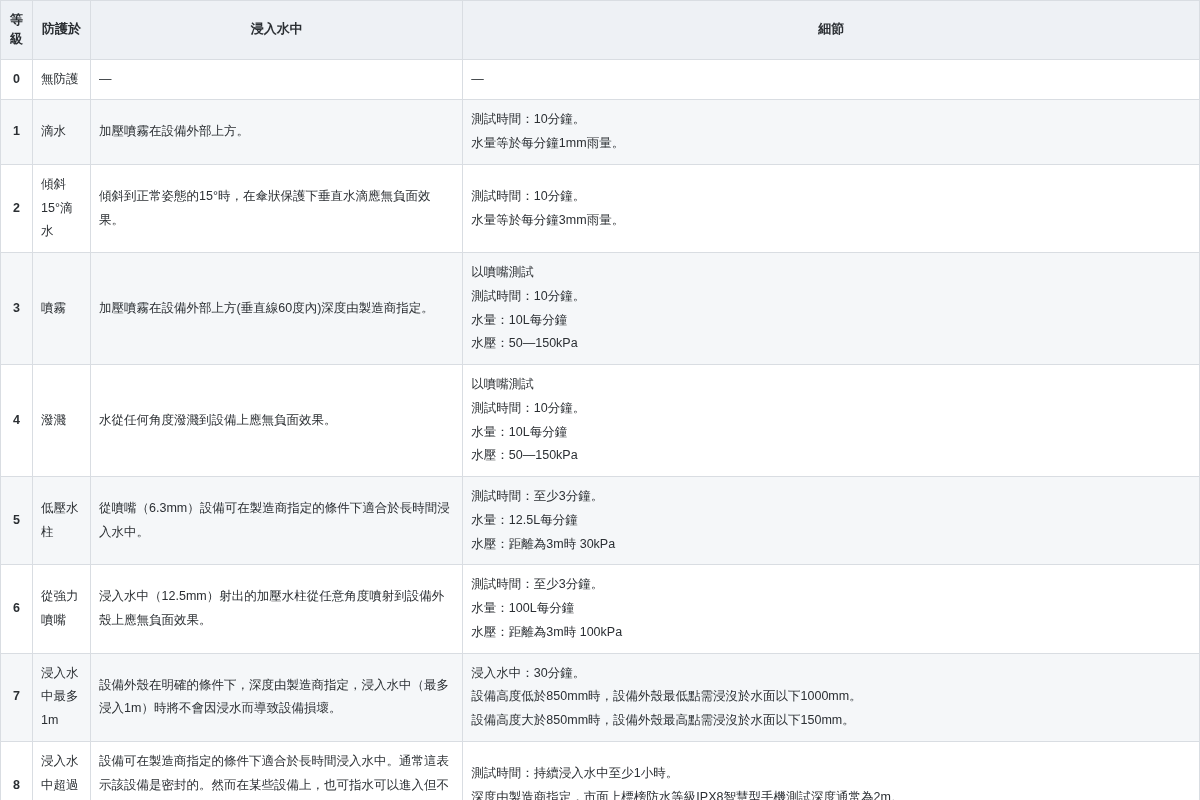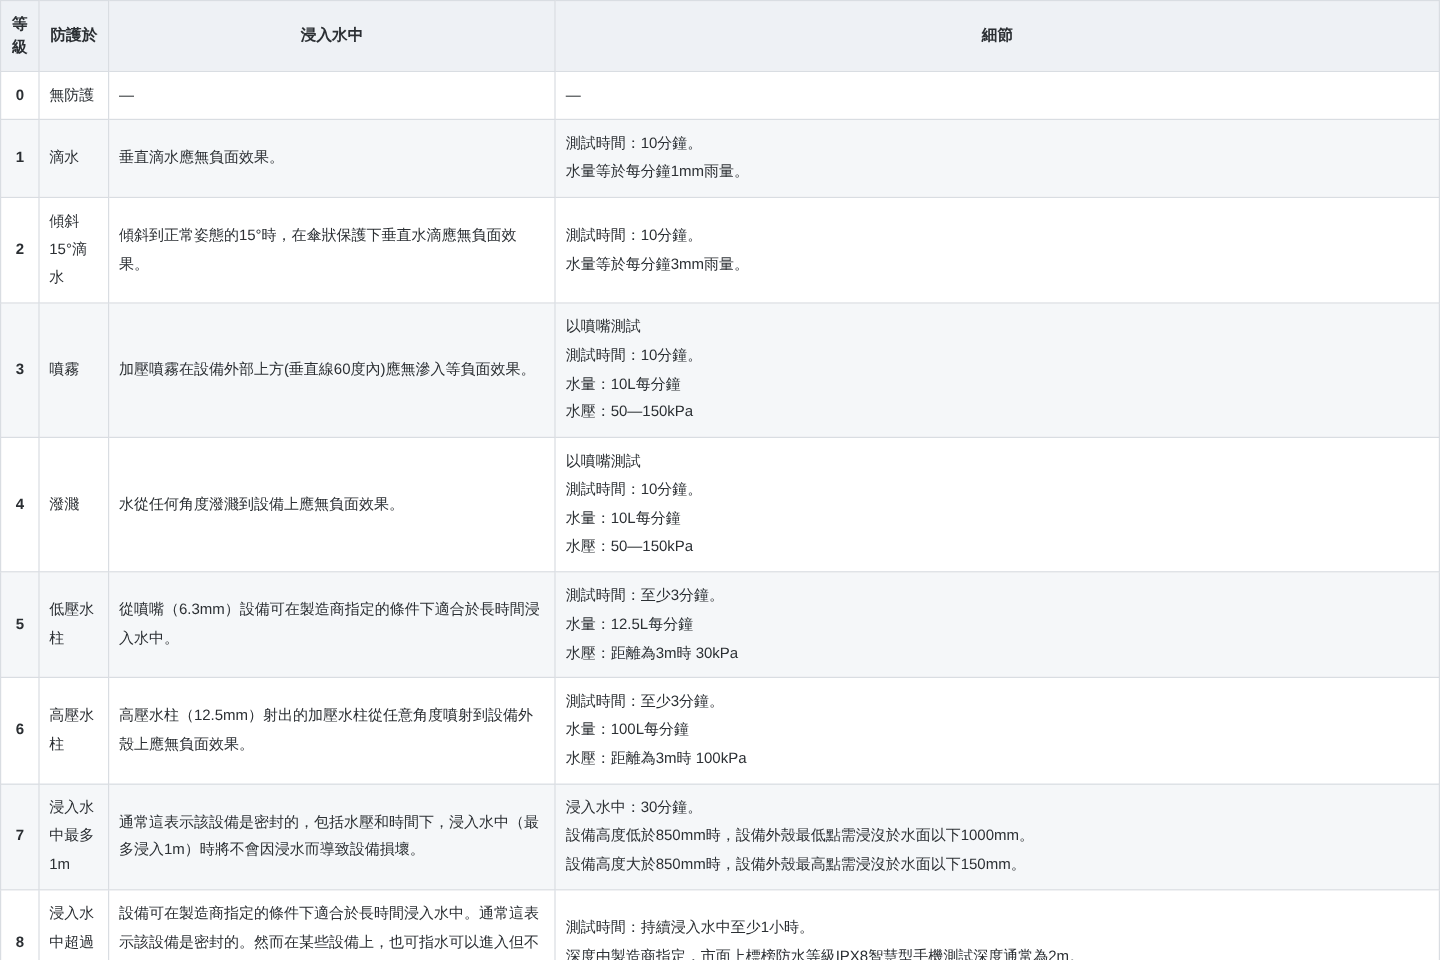--- a/index.html
+++ b/index.html
@@ -87,21 +87,21 @@
           <span class="line">—</span>
         </td>
         <td class="c-detail">
           <span class="line">—</span>
         </td>
       </tr>
       <tr class="alt">
         <td class="c-level">1</td>
         <td class="c-protect">滴水</td>
         <td class="c-goal">
-          <span class="line">垂直滴水應無負面效果。</span>
+          <span class="line">加壓噴霧在設備外部上方。</span>
         </td>
         <td class="c-detail">
           <span class="line">測試時間：10分鐘。</span>
           <span class="line">水量等於每分鐘1mm雨量。</span>
         </td>
       </tr>
       <tr class="plain">
         <td class="c-level">2</td>
         <td class="c-protect">傾斜15°滴水</td>
         <td class="c-goal">
@@ -109,21 +109,21 @@
         </td>
         <td class="c-detail">
           <span class="line">測試時間：10分鐘。</span>
           <span class="line">水量等於每分鐘3mm雨量。</span>
         </td>
       </tr>
       <tr class="alt">
         <td class="c-level">3</td>
         <td class="c-protect">噴霧</td>
         <td class="c-goal">
-          <span class="line">加壓噴霧在設備外部上方(垂直線60度內)應無滲入等負面效果。</span>
+          <span class="line">加壓噴霧在設備外部上方(垂直線60度內)深度由製造商指定。</span>
         </td>
         <td class="c-detail">
           <span class="line">以噴嘴測試</span>
           <span class="line">測試時間：10分鐘。</span>
           <span class="line">水量：10L每分鐘</span>
           <span class="line">水壓：50—150kPa</span>
         </td>
       </tr>
       <tr class="plain">
         <td class="c-level">4</td>
@@ -145,35 +145,35 @@
           <span class="line">從噴嘴（6.3mm）設備可在製造商指定的條件下適合於長時間浸入水中。</span>
         </td>
         <td class="c-detail">
           <span class="line">測試時間：至少3分鐘。</span>
           <span class="line">水量：12.5L每分鐘</span>
           <span class="line">水壓：距離為3m時 30kPa</span>
         </td>
       </tr>
       <tr class="plain">
         <td class="c-level">6</td>
-        <td class="c-protect">高壓水柱</td>
+        <td class="c-protect">從強力噴嘴</td>
         <td class="c-goal">
-          <span class="line">高壓水柱（12.5mm）射出的加壓水柱從任意角度噴射到設備外殼上應無負面效果。</span>
+          <span class="line">浸入水中（12.5mm）射出的加壓水柱從任意角度噴射到設備外殼上應無負面效果。</span>
         </td>
         <td class="c-detail">
           <span class="line">測試時間：至少3分鐘。</span>
           <span class="line">水量：100L每分鐘</span>
           <span class="line">水壓：距離為3m時 100kPa</span>
         </td>
       </tr>
       <tr class="alt">
         <td class="c-level">7</td>
         <td class="c-protect">浸入水中最多1m</td>
         <td class="c-goal">
-          <span class="line">通常這表示該設備是密封的，包括水壓和時間下，浸入水中（最多浸入1m）時將不會因浸水而導致設備損壞。</span>
+          <span class="line">設備外殼在明確的條件下，深度由製造商指定，浸入水中（最多浸入1m）時將不會因浸水而導致設備損壞。</span>
         </td>
         <td class="c-detail">
           <span class="line">浸入水中：30分鐘。</span>
           <span class="line">設備高度低於850mm時，設備外殼最低點需浸沒於水面以下1000mm。</span>
           <span class="line">設備高度大於850mm時，設備外殼最高點需浸沒於水面以下150mm。</span>
         </td>
       </tr>
       <tr class="plain">
         <td class="c-level">8</td>
         <td class="c-protect">浸入水中超過1m</td>

